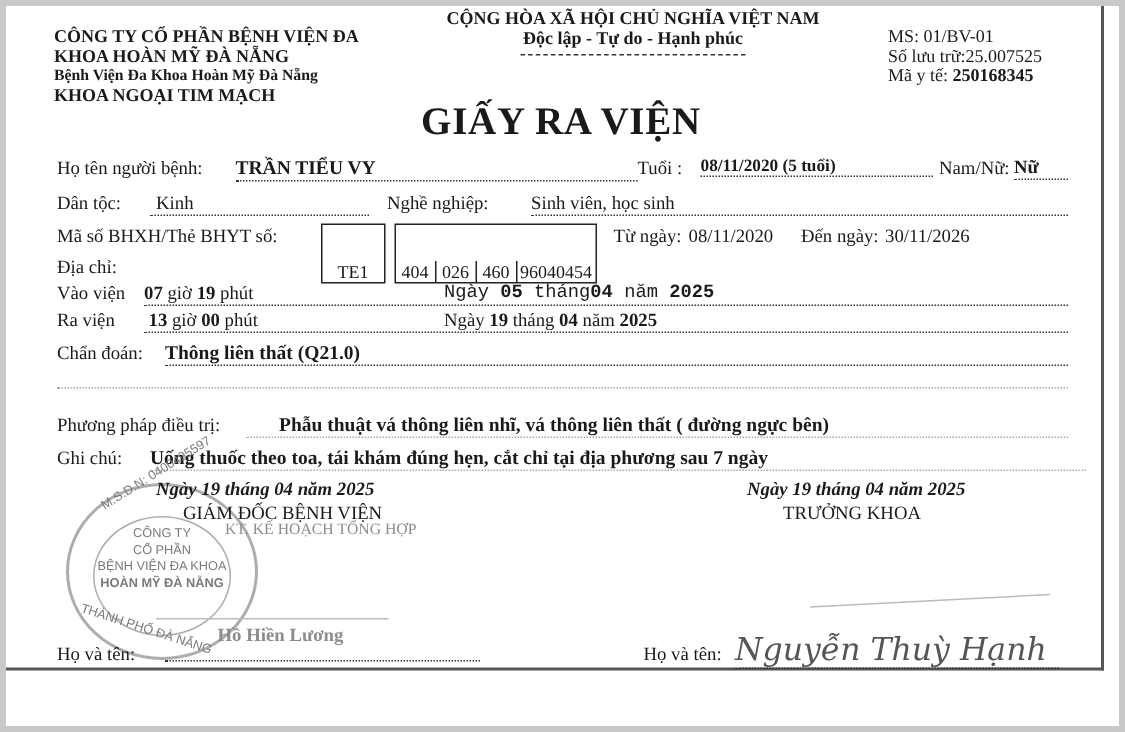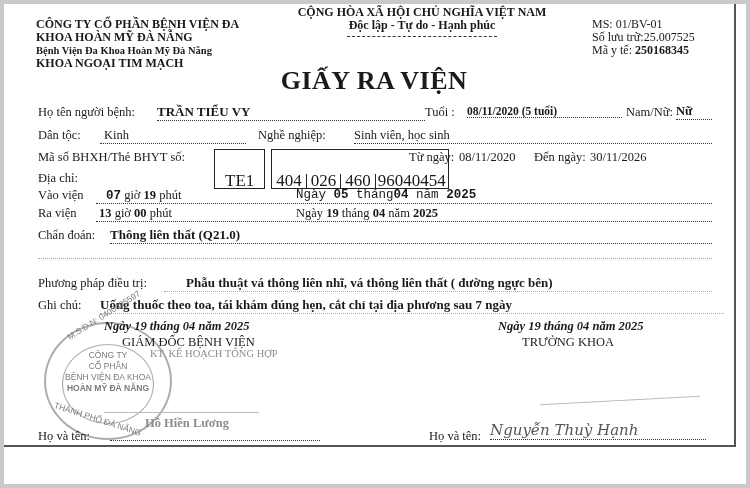--- a/index.html
+++ b/index.html
@@ -27,21 +27,21 @@
   .hdr-left .sm { font-size: 10.5px; }
   .hdr-mid { left: 258px; top: 2px; font-size: 12px; line-height: 13px; text-align: center; width: 320px; }
   .hdr-mid .rule { display:block; width: 150px; margin: 4px auto 0; border-bottom: 1px dashed #333; }
   .hdr-right { left: 588px; top: 14px; font-size: 12px; line-height: 13px; }
 
   .title { left: 240px; top: 62px; width: 260px; text-align: center; font-size: 26px; font-weight: bold; letter-spacing: 0.5px; }
 
   .row { font-size: 12.5px; }
 
   .bhyt-box { display: inline-flex; border: 1.3px solid #222; }
-  .bhyt-cell { border-right: 1.3px solid #222; padding: 0 4px; font-size: 17px; line-height: 14px; margin-top: 24px; }
+  .bhyt-cell { border-right: 1.3px solid #222; padding: 0 4px; font-size: 12px; line-height: 14px; margin-top: 24px; }
   .bhyt-cell:last-child { border-right: none; padding: 0 2px; }
   .bhyt-cell.first { padding: 0 10px; }
   .bhyt-gap { width: 6px; }
 
   .sign-date { font-size: 12.5px; font-style: italic; font-weight: bold; }
   .sign-title { font-size: 12.5px; font-weight: normal; text-align: center; }
 
   .stamp {
     position: absolute; left: 40px; top: 318px; width: 128px; height: 118px;
     border: 2px solid #8a8a8a; border-radius: 50%; opacity: 0.7;
@@ -106,21 +106,21 @@
   </div>
   <div class="abs row" style="left:405px; top:146px;">Từ ngày:</div>
   <div class="abs row" style="left:455px; top:146px;">08/11/2020</div>
   <div class="abs row" style="left:530px; top:146px;">Đến ngày:</div>
   <div class="abs row" style="left:586px; top:146px;text-align:right;">30/11/2026</div>
 
   <div class="abs row" style="left:34px; top:167px;">Địa chỉ:</div>
 
   <div class="abs row" style="left:34px; top:184px;">Vào viện</div>
   <div class="abs row dots" style="left:92px; top:184px; width:616px;">
-    <span class="b" style="margin-left:10px;font-family:Liberation Mono, monospace;">07</span>
+    <span class="b" style="margin-left:0;">07</span>
     <span>giờ</span>
     <span class="b">19</span>
     <span>phút</span>
     <span style="position:absolute; left:200px;font-family:Liberation Mono, monospace;">
       <span>Ngày</span>
       <span class="b">05</span>
       <span>tháng</span><span class="b">04</span>
       <span>năm</span>
       <span class="b">2025</span>
     </span>
@@ -169,14 +169,14 @@
   <div class="abs faded" style="left:146px; top:344px; font-size:10.5px;">KT. KẾ HOẠCH TỔNG HỢP</div>
   <div class="abs faded" style="left:100px; top:408px; width:155px; border-bottom:1px solid #bbb;"></div>
   <div class="abs faded b" style="left:141px; top:412px; font-size:12.5px;">Hồ Hiền Lương</div>
   <div class="abs row" style="left:34px; top:425px;">Họ và tên:</div>
   <div class="abs dots" style="left:106px; top:436px; width:210px;"></div>
 
   <div class="abs sign-date" style="left:494px; top:315px;">Ngày 19 tháng 04 năm 2025</div>
   <div class="abs sign-title" style="left:518px; top:331px;">TRƯỞNG KHOA</div>
   <div class="abs" style="left:536px; top:396px; width:160px; border-bottom:1px solid #bbb; transform:rotate(-3deg);"></div>
   <div class="abs row" style="left:425px; top:425px;">Họ và tên:</div>
-  <div class="abs sig dots" style="left:486px; top:417px; width:216px; font-size:15px;">Nguyễn Thuỳ Hạnh</div>
+  <div class="abs sig dots" style="left:486px; top:417px; width:216px; font-size:21px;">Nguyễn Thuỳ Hạnh</div>
 </div>
 
 </body></html>

